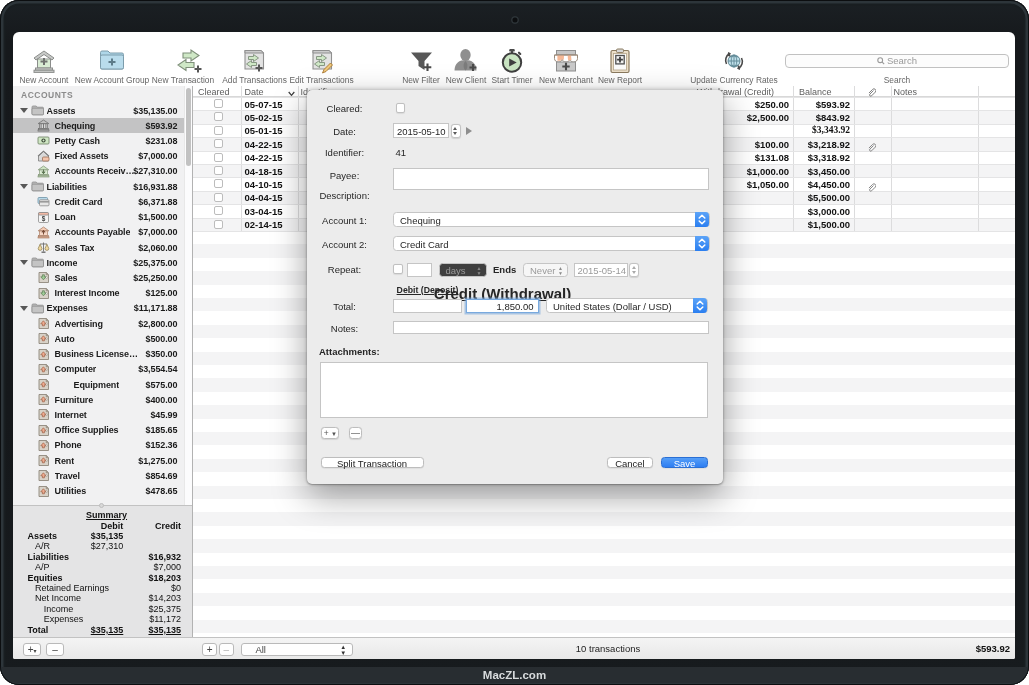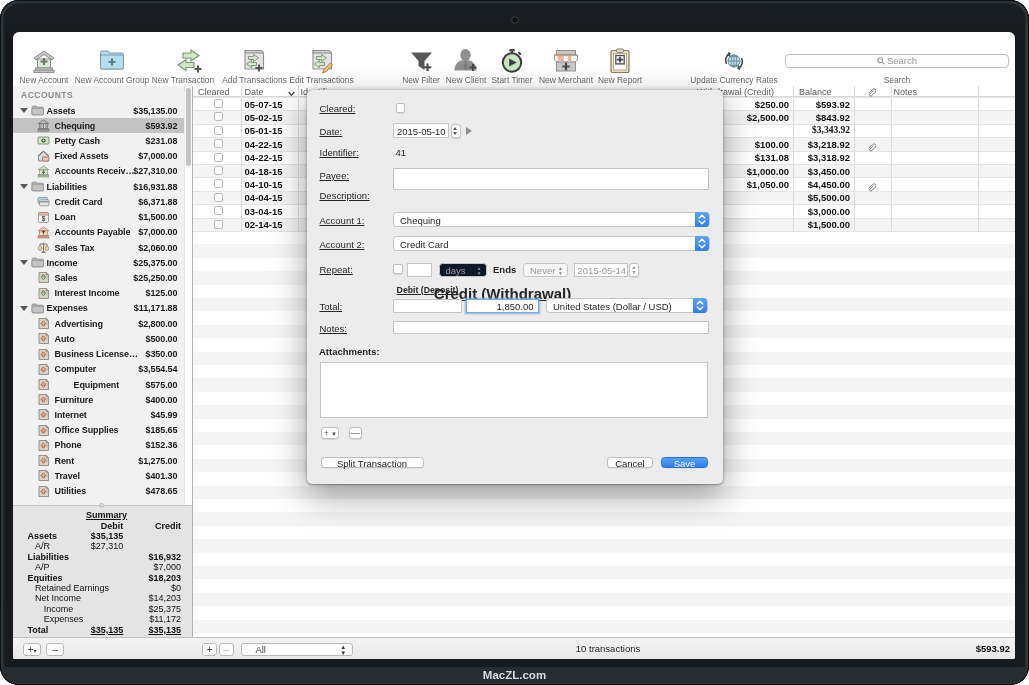--- a/index.html
+++ b/index.html
@@ -36,21 +36,21 @@
 .table{position:absolute;left:180px;top:54px;width:822px;height:551px;background:repeating-linear-gradient(180deg,#ffffff 0px,#ffffff 13.4px,#f4f4f5 13.4px,#f4f4f5 26.8px);background-position:0 11px;}
 .thead{position:absolute;left:0;top:0;width:822px;height:11px;background:#fff;border-bottom:1px solid #d8d8d8;font-size:9px;color:#5e5e5e;}
 .thead span{position:absolute;top:1px;white-space:nowrap;}
 .hline{position:absolute;left:0;width:822px;height:1px;background:#e4e4e5;}
 .vline{position:absolute;top:0px;width:1px;height:145px;background:#dcdcdd;}
 .cell{position:absolute;font-size:9.5px;font-weight:600;color:#111;white-space:nowrap;}
 .cb{position:absolute;width:9px;height:9px;background:#fff;border:1px solid #bcbcbc;border-radius:2px;}
 .bottombar{position:absolute;left:0;top:605px;width:1002px;height:22px;background:linear-gradient(180deg,#f4f4f4,#e8e8e8);border-top:1px solid #c2c2c2;}
 .bbtn{position:absolute;top:4.5px;height:13.5px;background:#fefefe;border:1px solid #b9b9b9;border-radius:3px;color:#444;font-size:10px;line-height:11px;text-align:center;}
 .dialog{position:absolute;left:306.5px;top:90px;width:416px;height:394px;background:#ececec;border-radius:5px;box-shadow:0 -1px 4px rgba(0,0,0,.18),0 1px 2px rgba(0,0,0,.35),0 12px 34px rgba(0,0,0,.38);font-size:9.5px;color:#262626;}
-.dlab{position:absolute;width:76px;text-align:left;left:13px;white-space:nowrap;text-decoration:underline;}
+.dlab{position:absolute;width:76px;text-align:center;left:0;white-space:nowrap;}
 .dfield{position:absolute;background:#fff;border:1px solid #c5c5c5;font-size:9.5px;color:#1e1e1e;white-space:nowrap;overflow:hidden;}
 .dcb{position:absolute;width:9.5px;height:9.5px;background:#fff;border:1px solid #c0c0c0;border-radius:2px;box-shadow:0 .5px 1px rgba(0,0,0,.08);}
 .pop{position:absolute;background:#fff;border:1px solid #c5c5c5;border-radius:3.5px;}
 .popcap{position:absolute;right:0;top:-1px;bottom:-1px;width:14px;border-radius:0 3.5px 3.5px 0;background:linear-gradient(180deg,#5ca4f8,#2a7ef0);}
 .stepper{position:absolute;width:10px;background:#fff;border:1px solid #c3c3c3;border-radius:3px;box-shadow:0 .5px 1px rgba(0,0,0,.12);}.sup{position:absolute;left:50%;margin-left:-2.5px;top:2.5px;width:0;height:0;border-left:2.5px solid transparent;border-right:2.5px solid transparent;border-bottom:3.5px solid #5a5a5a;}.sdn{position:absolute;left:50%;margin-left:-2.5px;bottom:2.5px;width:0;height:0;border-left:2.5px solid transparent;border-right:2.5px solid transparent;border-top:3.5px solid #5a5a5a;}
 .gbtn{position:absolute;background:#fff;border:1px solid #bdbdbd;border-radius:3.5px;text-align:center;color:#222;box-shadow:0 .5px 1px rgba(0,0,0,.1);}
 </style></head><body>
 <div class="bezel"></div>
 <div class="botband"></div>
 <div class="cam"></div>
@@ -379,21 +379,21 @@
 <div class="val">$1,275.00</div>
 </div>
 <div class="srow" style="top:382.3px;">
 <svg style="left:23.5px;" width="13" height="13" viewBox="0 0 13 13">
           <path d="M2 1.5 h7.2 l2.3 2.3 v7.7 h-9.5 Z" fill="#d8d2c8" stroke="#8f887c" stroke-width=".9"></path>
           <path d="M9.2 1.5 l2.3 2.3 h-2.3 Z" fill="#b5ab9a" stroke="#8f887c" stroke-width=".7"></path>
           <circle cx="9.6" cy="6.6" r=".9" fill="#fff" stroke="#8f887c" stroke-width=".5"></circle>
           <path d="M5.4 8.8 h2 v-2 h1.6 l-2.6 -3 -2.6 3 h1.6 Z" fill="#f2ab90" stroke="#9a5f43" stroke-width=".7"></path>
         </svg>
 <div class="nm" style="left:41.5px;">Travel</div>
-<div class="val">$401.30</div>
+<div class="val">$854.69</div>
 </div>
 <div class="srow" style="top:397.5px;">
 <svg style="left:23.5px;" width="13" height="13" viewBox="0 0 13 13">
           <path d="M2 1.5 h7.2 l2.3 2.3 v7.7 h-9.5 Z" fill="#d8d2c8" stroke="#8f887c" stroke-width=".9"></path>
           <path d="M9.2 1.5 l2.3 2.3 h-2.3 Z" fill="#b5ab9a" stroke="#8f887c" stroke-width=".7"></path>
           <circle cx="9.6" cy="6.6" r=".9" fill="#fff" stroke="#8f887c" stroke-width=".5"></circle>
           <path d="M5.4 8.8 h2 v-2 h1.6 l-2.6 -3 -2.6 3 h1.6 Z" fill="#f2ab90" stroke="#9a5f43" stroke-width=".7"></path>
         </svg>
 <div class="nm" style="left:41.5px;">Utilities</div>
 <div class="val">$478.65</div>
@@ -568,21 +568,21 @@
       <div style="position:absolute;left:6px;top:2px;">Credit Card</div>
       <div class="popcap">
         <svg width="14" height="15" viewBox="0 0 14 15" style="position:absolute;left:0;top:0;">
           <path d="M4.2 6 L7 3.2 L9.8 6 M4.2 9 L7 11.8 L9.8 9" stroke="#ffffff" stroke-width="1.5" fill="none" stroke-linecap="round" stroke-linejoin="round"></path>
         </svg>
       </div>
     </div>
 <div class="dlab" style="top:174.0px;">Repeat:</div>
 <div class="dcb" style="left:86.5px;top:174px;"></div>
 <div class="dfield" style="left:100.5px;top:172.5px;width:25px;height:14px;"></div>
-<div class="pop" style="left:132px;top:172.5px;width:48px;height:14.5px;background:#0f172a;">
+<div class="pop" style="left:132px;top:172.5px;width:48px;height:14.5px;background:#404040;">
       <div style="position:absolute;left:6px;top:1.8px;color:#9a9a9a;">days</div>
       <span style="position:absolute;right:4px;top:2px;font-size:5px;color:#8a8a8a;line-height:5px;">▲</span>
       <span style="position:absolute;right:4px;top:7.5px;font-size:5px;color:#8a8a8a;line-height:5px;">▼</span>
     </div>
 <div class="abs" style="left:186.5px;top:174px;font-weight:bold;">Ends</div>
 <div class="pop" style="left:216.5px;top:172.5px;width:45px;height:14.5px;background:#f6f6f6;">
       <div style="position:absolute;left:6px;top:1.8px;color:#9a9a9a;">Never</div>
       <span style="position:absolute;right:4px;top:2px;font-size:5px;color:#8a8a8a;line-height:5px;">▲</span>
       <span style="position:absolute;right:4px;top:7.5px;font-size:5px;color:#8a8a8a;line-height:5px;">▼</span>
     </div>

